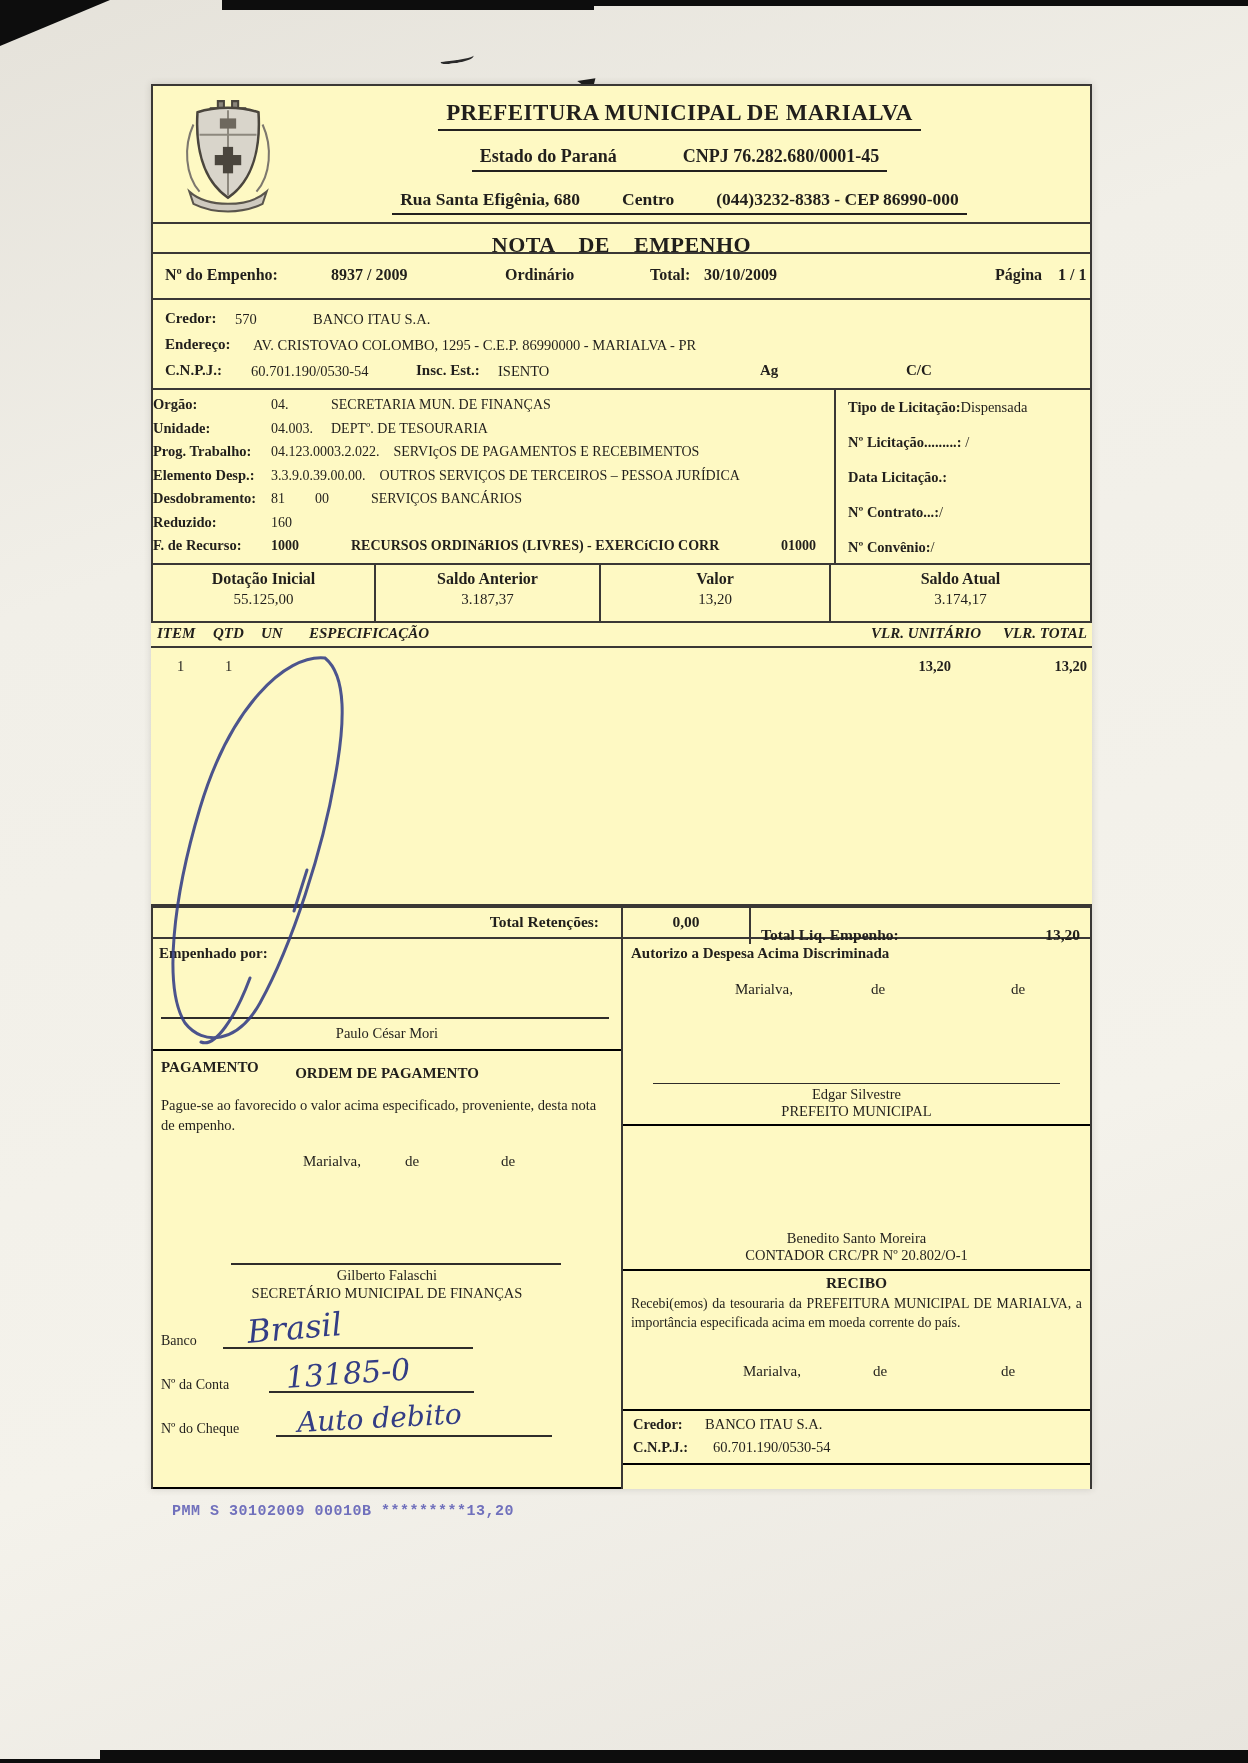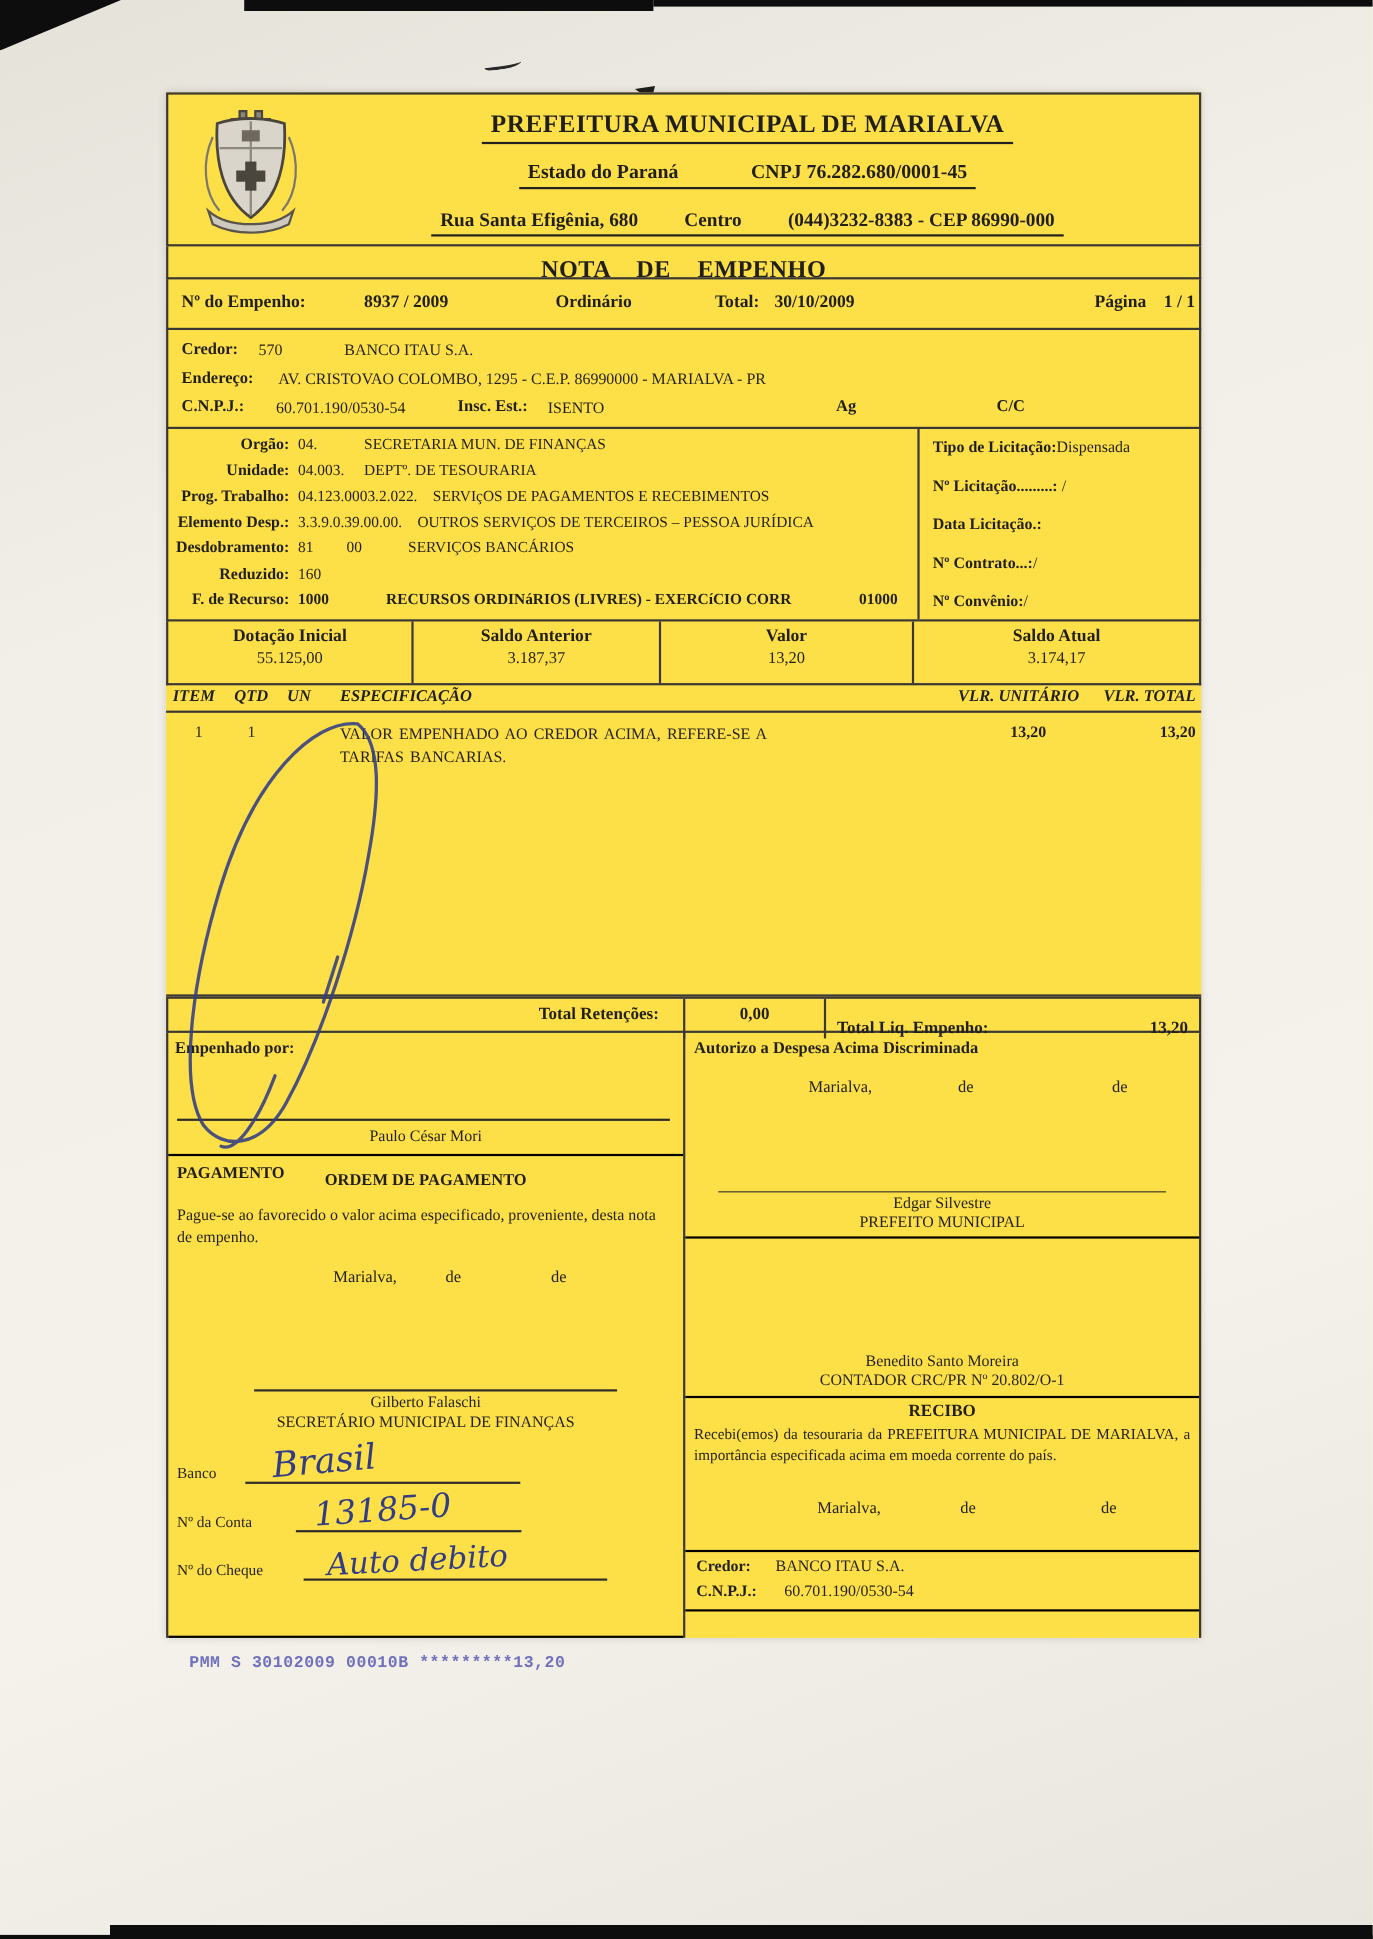--- a/index.html
+++ b/index.html
@@ -16,21 +16,21 @@
   #bar-bottom { left:100px; bottom:0; width:1148px; height:13px; }
   #bar-bottom2 { left:0; bottom:0; width:1248px; height:4px; }
   #pen-squiggle { position:absolute; left:440px; top:54px; width:34px; height:9px;
     border-bottom:3px solid #2a2a2a; border-radius:0 0 60% 30%; transform:rotate(-7deg); }
   #pen-arrow { position:absolute; left:577px; top:76px; width:0; height:0;
     border-top:7px solid transparent; border-bottom:7px solid transparent;
     border-right:17px solid #1c1c1c; transform:rotate(14deg); }
   #pen-faint { position:absolute; left:692px; top:860px; width:2px; height:42px;
     background:#beb9ae; transform:rotate(28deg); }
 
-  .doc { position:absolute; left:151px; top:84px; width:941px; background:#fde047;
+  .doc { position:absolute; left:151px; top:84px; width:941px; background:#fef9c3;
     box-shadow:0 0 7px rgba(60,55,45,.18); z-index:1; }
   .sec { border-left:2px solid #3a3835; border-right:2px solid #3a3835; border-bottom:2px solid #3a3835; position:relative; }
   .sec.open { border-left:none; border-right:none; }
 
   
   #header { height:140px; border-top:2px solid #3a3835; display:flex; }
   #logo { width:150px; display:flex; align-items:center; justify-content:center; }
   #header-lines { flex:1; text-align:center; padding:10px 34px 0 0; }
   .u-wrap { display:inline-block; border-bottom:2px solid #23211e; padding:0 8px 3px; white-space:nowrap; }
   .gap { display:inline-block; }
@@ -48,21 +48,21 @@
 
   
   #credor { height:90px; font-size:14.5px; }
   #credor span { position:absolute; white-space:nowrap; }
   #credor .lb { font-weight:bold; font-size:15px; }
 
   
   #budget { height:175px; display:flex; }
   #budget-left { width:684px; padding-top:6px; }
   .bline { display:flex; height:23.5px; align-items:baseline; font-size:14px; }
-  .blabel { width:118px; text-align:right; font-weight:bold; font-size:14.5px; padding-right:8px; flex:none; }
+  .blabel { width:118px; text-align:left; font-weight:bold; font-size:14.5px; padding-right:8px; flex:none; }
   .bcode { margin-right:14px; min-width:46px; white-space:nowrap; }
   .bcode2 { margin-right:26px; }
   .bline.boldline { font-weight:bold; }
   .bextra { margin-left:auto; margin-right:18px; font-weight:bold; }
   #budget-right { width:257px; border-left:2px solid #3a3835; padding:9px 12px 0; }
   .lline { height:35px; font-size:14.5px; white-space:nowrap; }
   .lline .lb { font-weight:bold; }
 
   
   #saldos { height:58px; display:grid; grid-template-columns:223px 225px 230px 1fr; text-align:center; }
@@ -260,21 +260,20 @@
     <span style="left:62px">QTD</span>
     <span style="left:110px">UN</span>
     <span style="left:158px">ESPECIFICAÇÃO</span>
     <span style="left:700px; width:130px; text-align:right">VLR. UNITÁRIO</span>
     <span style="left:845px; width:91px; text-align:right">VLR. TOTAL</span>
   </div>
 
   <div class="sec open" id="items-body">
     <span style="left:26px; top:10px">1</span>
     <span style="left:74px; top:10px">1</span>
-    <div style="left:158px; top:10px; width:446px; line-height:1.45; word-spacing:2px">VALOR EMPENHADO AO CREDOR ACIMA, REFERE-SE A TARIFAS BANCARIAS.</div>
     <span class="amount" style="left:690px; top:10px; width:110px">13,20</span>
     <span class="amount" style="left:836px; top:10px; width:100px">13,20</span>
   </div>
 
   <div class="sec" id="totals">
     <div class="t1">Total Retenções:</div>
     <div class="t2">0,00</div>
     <div class="t3">
       <span>Total Liq. Empenho:</span>
       <span>13,20</span>

